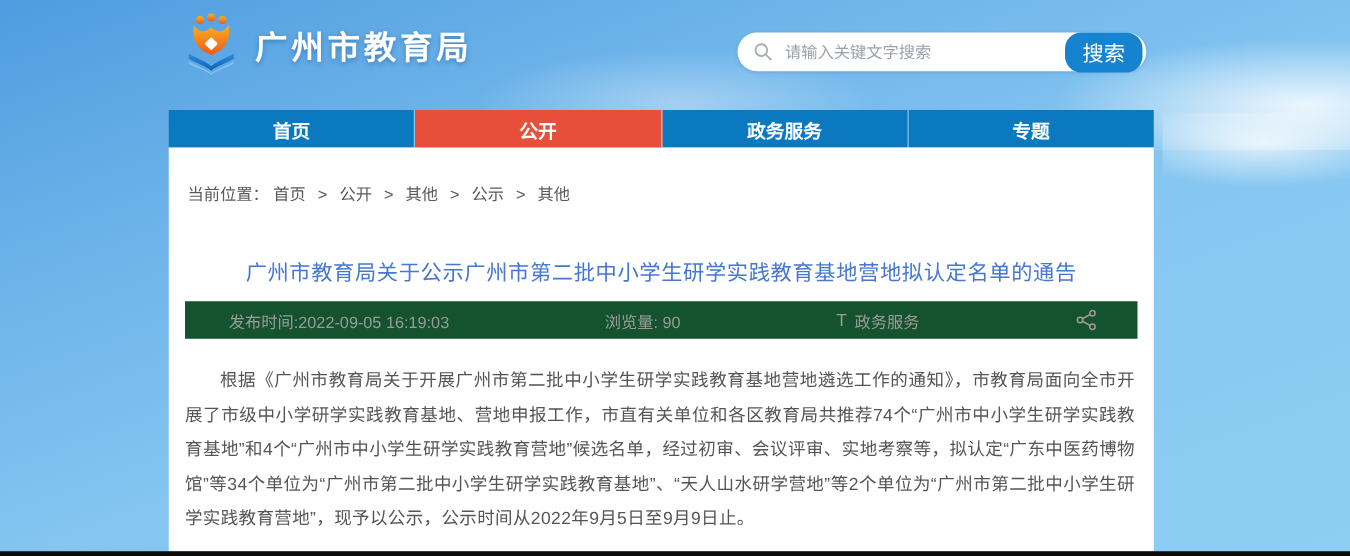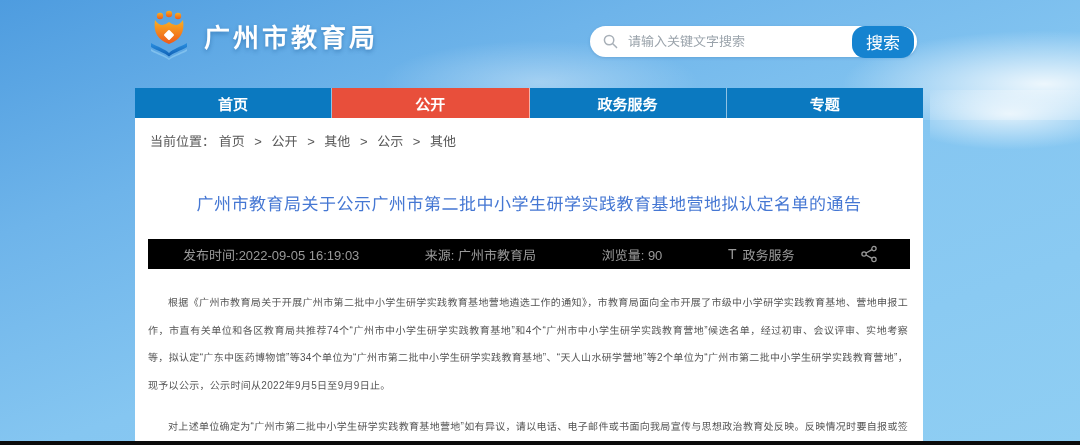--- a/index.html
+++ b/index.html
@@ -55,42 +55,42 @@
     border-right:1px solid rgba(255,255,255,.55); text-decoration:none;
   }
   .nav-item:last-child { border-right:none; }
   .nav-item.active { background:#e84f3b; }
 
   
   .content {
     position:absolute; left:135px; top:118px; width:788px; height:323px;
     background:#ffffff; padding:0 13px;
   }
-  .breadcrumb { padding:13px 2px 0 2px; font-size:13px; color:#595959; }
+  .breadcrumb { padding:27px 2px 0 2px; font-size:13px; color:#595959; }
   .breadcrumb .crumb { color:#595959; text-decoration:none; cursor:pointer; }
   .breadcrumb .sep { margin:0 6px; color:#595959; }
 
   .article-title {
     margin-top:40px; text-align:center; color:#4577d3;
     font-size:17px; font-weight:normal; letter-spacing:.5px;
   }
 
   .meta-bar {
-    margin-top:24px; height:30px; background:#000000;
+    margin-top:12px; height:30px; background:#14532d;
     display:flex; align-items:center; justify-content:space-between;
     padding:0 32px 0 35px; font-size:13px; color:#9a9a9a;text-align:center;
   }
   .meta-item { white-space:nowrap; }
   .meta-fontsize { cursor:pointer; display:flex; align-items:center; gap:6px; }
   .meta-fontsize .t-glyph { font-size:14px; }
   .share-icon { cursor:pointer; width:18px; height:18px; display:block; }
 
   .article-body { margin-top:20px; padding:0 2px 0 0; }
   .article-body p {
-    font-size:10px; color:#555555; line-height:27.5px;
+    font-size:14px; color:#555555; line-height:27.5px;
     text-indent:2em; text-align:justify; margin-bottom:14px;
     letter-spacing:.3px;
   }
 
   
   .bottom-strip { position:absolute; left:0; bottom:0; width:1080px; height:4px; background:#0b0b0b; }
 </style>
 </head>
 <body>
 
@@ -156,24 +156,20 @@
     <a class="crumb">其他</a>
   </div>
 
   <h1 class="article-title">广州市教育局关于公示广州市第二批中小学生研学实践教育基地营地拟认定名单的通告</h1>
 
   <div class="meta-bar">
     <span class="meta-item">
       <span>发布时间:</span><span>2022-09-05 16:19:03</span>
     </span>
     <span class="meta-item">
-      <span>来源:</span>
-      <span>广州市教育局</span>
-    </span>
-    <span class="meta-item">
       <span>浏览量:</span>
       <span>90</span>
     </span>
     <span class="meta-item meta-fontsize">
       <span class="t-glyph">T</span>
       <span>政务服务</span>
     </span>
     <svg class="share-icon" viewBox="0 0 20 20">
       <circle cx="15.5" cy="4" r="2.4" fill="none" stroke="#9a9a9a" stroke-width="1.4"></circle>
       <circle cx="4.5" cy="10" r="2.4" fill="none" stroke="#9a9a9a" stroke-width="1.4"></circle>

